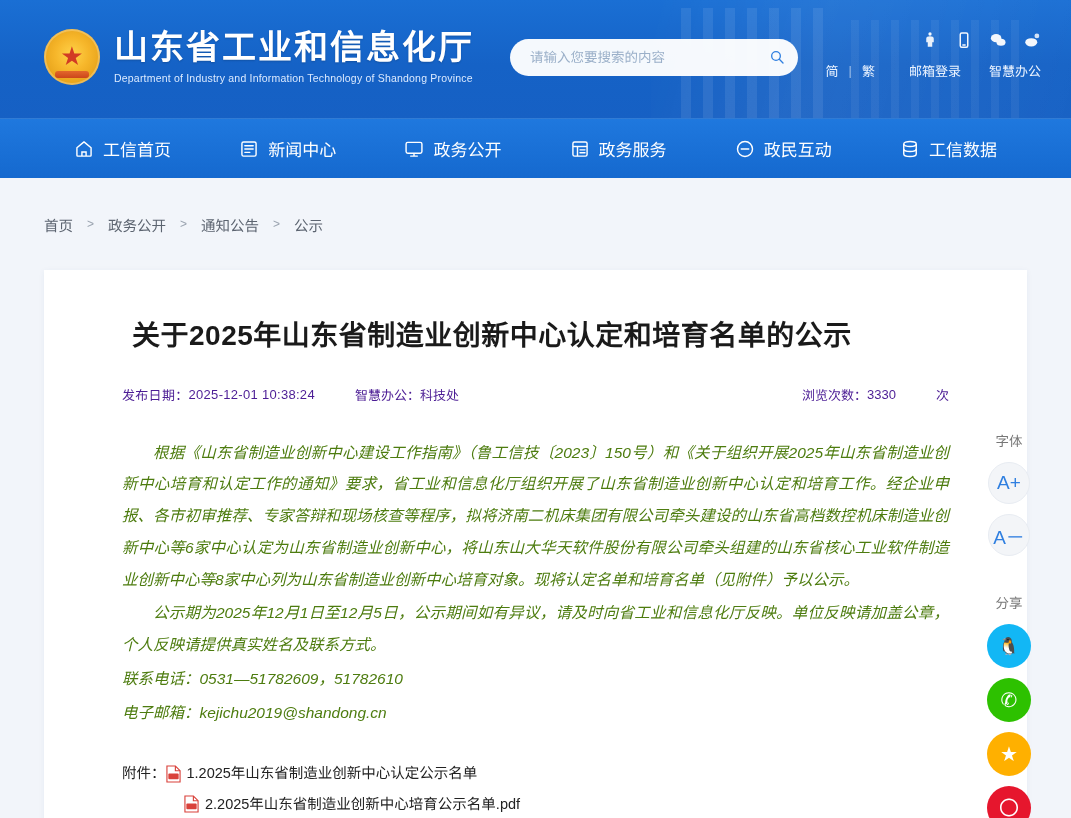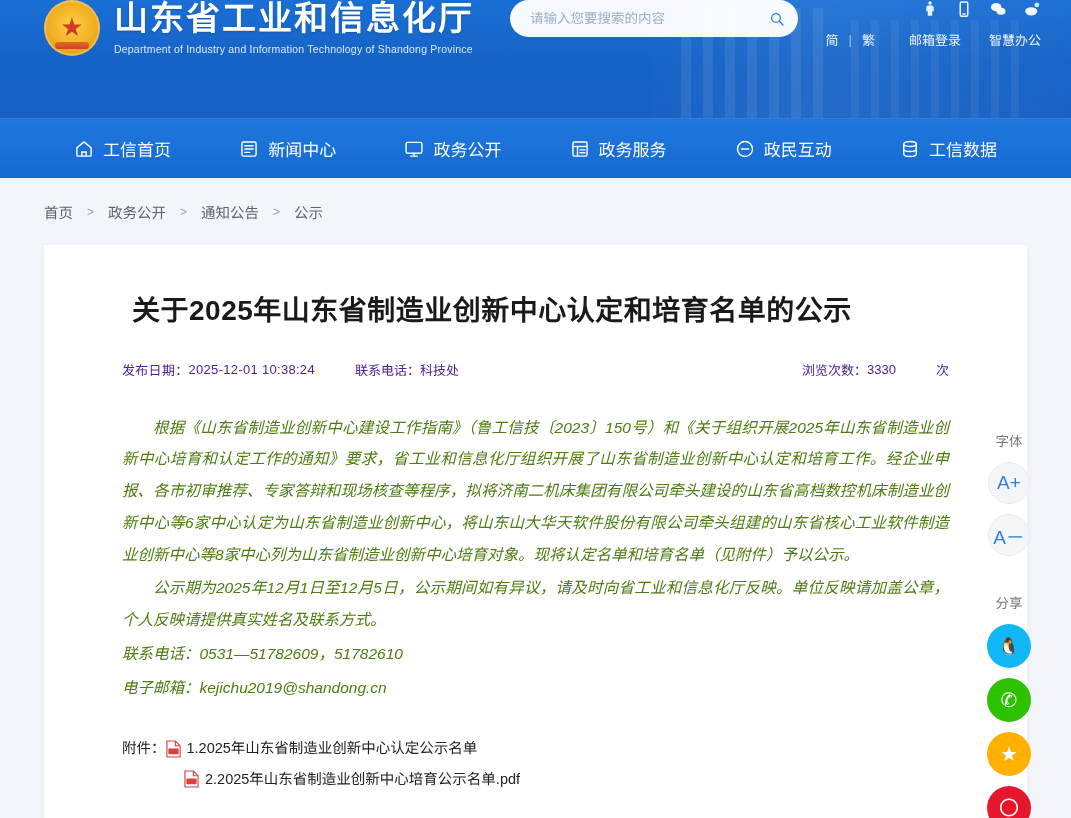--- a/index.html
+++ b/index.html
@@ -27,21 +27,21 @@
   .header-decor:before {
     content: ""; position: absolute; left: 30px; top: 8px; width: 150px; height: 110px;
     background: repeating-linear-gradient(90deg, rgba(255,255,255,.10) 0 10px, rgba(255,255,255,0) 10px 22px);
   }
   .header-decor:after {
     content: ""; position: absolute; left: 200px; top: 20px; width: 180px; height: 98px;
     background: repeating-linear-gradient(90deg, rgba(255,255,255,.07) 0 8px, rgba(255,255,255,0) 8px 20px);
   }
   .header-inner {
     position: relative; height: 100%;
-    display: flex; align-items: flex-start;
+    display: flex; align-items: center;
     padding: 0 30px 4px 44px;
   }
 
   .logo-block { display: flex; align-items: center; gap: 14px; }
   .emblem {
     width: 56px; height: 56px; border-radius: 50%;
     background: radial-gradient(circle at 50% 45%, #ffd24a 0%, #f6b62a 40%, #e8a41c 70%, #d8941a 100%);
     position: relative;
     box-shadow: 0 0 0 2px rgba(255,255,255,.25) inset;
     flex: 0 0 auto;
@@ -116,21 +116,21 @@
     flex: 1 1 0;
     display: flex; align-items: center; justify-content: center;
     gap: 9px;
     color: #fff; font-size: 17px; cursor: pointer;
     white-space: nowrap;
   }
   .nav-ico { width: 20px; height: 20px; flex: 0 0 auto; }
 
   
   .crumb {
-    height: 67px;
+    height: 92px;
     display: flex; align-items: center;
     padding: 0 44px;
     font-size: 14.5px; color: #5c6470;
     gap: 14px;
   }
   .crumb a { color: #5c6470; text-decoration: none; cursor: pointer; }
   .crumb .sep { color: #9aa3af; font-size: 12px; }
 
   
   .card {
@@ -340,21 +340,21 @@
   <a>公示</a>
 </div>
 
 <div class="card">
 
   <div class="art-title">关于2025年山东省制造业创新中心认定和培育名单的公示</div>
 
   <div class="meta">
     <span class="m-date">发布日期：</span>
     <span class="m-date">2025-12-01 10:38:24</span>
-    <span class="m-src">联系电话：</span>
+    <span class="m-src">智慧办公：</span>
     <span>科技处</span>
     <span class="m-views">浏览次数：</span>
     <span>3330</span>
     <span class="m-unit">次</span>
   </div>
 
   <div class="body-text">
     <p>根据《山东省制造业创新中心建设工作指南》（鲁工信技〔2023〕150号）和《关于组织开展2025年山东省制造业创新中心培育和认定工作的通知》要求，省工业和信息化厅组织开展了山东省制造业创新中心认定和培育工作。经企业申报、各市初审推荐、专家答辩和现场核查等程序，拟将济南二机床集团有限公司牵头建设的山东省高档数控机床制造业创新中心等6家中心认定为山东省制造业创新中心，将山东山大华天软件股份有限公司牵头组建的山东省核心工业软件制造业创新中心等8家中心列为山东省制造业创新中心培育对象。现将认定名单和培育名单（见附件）予以公示。</p>
     <p>公示期为2025年12月1日至12月5日，公示期间如有异议，请及时向省工业和信息化厅反映。单位反映请加盖公章，个人反映请提供真实姓名及联系方式。</p>
     <p class="contact">联系电话：0531—51782609，51782610</p>

